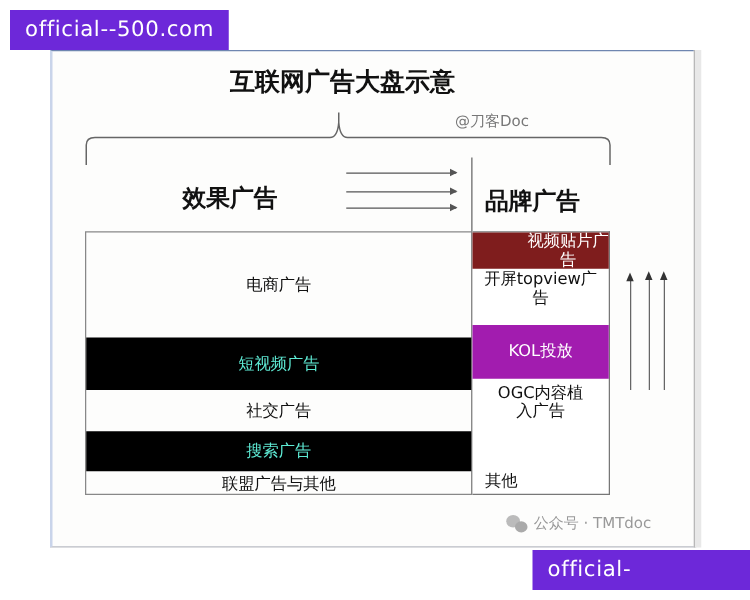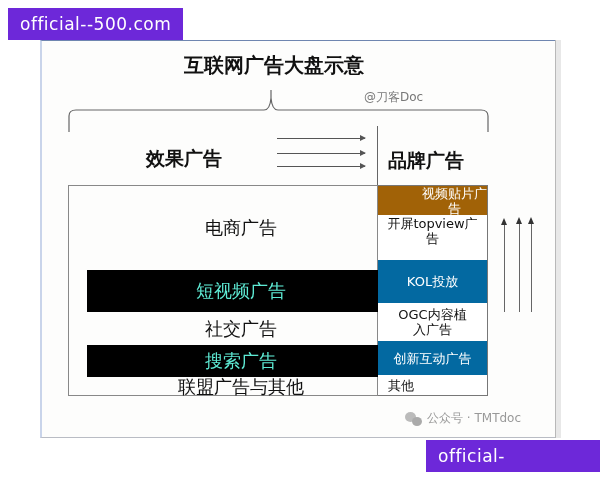--- a/index.html
+++ b/index.html
@@ -9,26 +9,26 @@
   .title{position:absolute;left:0;width:548px;top:52px;text-align:center;font-size:20px;color:#111;font-weight:bold;}
   .credit{position:absolute;left:364px;top:89px;font-size:12px;color:#777;}
   .brace{position:absolute;}
   .sec-title{position:absolute;font-size:19px;font-weight:bold;color:#111;}
   .h-arrow{position:absolute;height:1px;background:#555;}
   .h-arrow::after{content:"";position:absolute;right:-1px;top:-3px;border-top:3px solid transparent;border-bottom:3px solid transparent;border-left:6px solid #555;}
   .v-arrow{position:absolute;width:1px;background:#666;}
   .v-arrow::before{content:"";position:absolute;left:-3px;top:-6px;border-left:3.5px solid transparent;border-right:3.5px solid transparent;border-bottom:7px solid #333;}
   .divider{position:absolute;left:377px;top:126px;width:1px;height:270px;background:#666;}
   .left-col{position:absolute;left:68px;top:185px;width:310px;height:211px;border:1px solid #888;box-sizing:border-box;}
-  .cell{position:absolute;left:18px;width:100%;display:flex;align-items:center;justify-content:center;font-size:18px;color:#111;box-sizing:border-box;text-align:right;}
+  .cell{position:absolute;left:0;width:100%;display:flex;align-items:center;justify-content:center;font-size:13px;color:#111;box-sizing:border-box;text-align:right;}
   .cell.dark{background:#000;color:#5eead4;}
   .right-col{position:absolute;left:378px;top:185px;width:110px;height:211px;border:1px solid #777;border-left:none;box-sizing:border-box;background:#fff;}
   .rcell{position:absolute;left:0;width:100%;display:flex;align-items:center;justify-content:center;font-size:13px;color:#111;text-align:center;line-height:15px;box-sizing:border-box;}
-  .rcell.red{background:#a16207;color:#fff;padding-left:44px;}
-  .rcell.gray{background:#0369a1;color:#fff;}
+  .rcell.red{background:#7f1d1d;color:#fff;padding-left:44px;}
+  .rcell.gray{background:#a21caf;color:#fff;}
   .rcell.left-align{justify-content:flex-start;padding-left:10px;}
   .watermark-tag{position:absolute;background:#6d28d9;color:#fff;font-size:17px;padding:0 12px;height:32px;line-height:32px;letter-spacing:0.5px;font-family:"DejaVu Sans",sans-serif;}
   .footer-mark{position:absolute;left:405px;top:410px;font-size:12px;color:#999;display:flex;align-items:center;gap:4px;}
   .wechat-icon{width:18px;height:14px;position:relative;}
   .wechat-icon span{position:absolute;border-radius:50%;background:#bbb;}
 </style>
 </head>
 <body>
 
 <div class="slide"></div>
@@ -56,21 +56,20 @@
   <div class="cell" style="top:126px;height:33px;">社交广告</div>
   <div class="cell" style="top:191px;height:19px;">联盟广告与其他</div>
   <div class="cell dark" style="top:159px;height:32px;">搜索广告</div>
 </div>
 
 <div class="right-col">
   <div class="rcell red" style="top:0;height:29px;">视频贴片广告</div>
   <div class="rcell" style="top:29px;height:31px;padding:0 6px;">开屏topview广告</div>
   <div class="rcell gray" style="top:74px;height:43px;">KOL投放</div>
   <div class="rcell" style="top:117px;height:38px;padding:0 18px;">OGC内容植入广告</div>
-  <div class="rcell gray" style="top:155px;height:34px;">创新互动广告</div>
   <div class="rcell left-align" style="top:189px;height:21px;">其他</div>
 </div>
 
 <div class="v-arrow" style="left:504px;top:224px;height:88px;"></div>
 <div class="v-arrow" style="left:519px;top:223px;height:89px;"></div>
 <div class="v-arrow" style="left:531px;top:223px;height:89px;"></div>
 
 <div class="footer-mark">
   <div class="wechat-icon">
     <span style="left:0;top:0;width:11px;height:10px;"></span>

